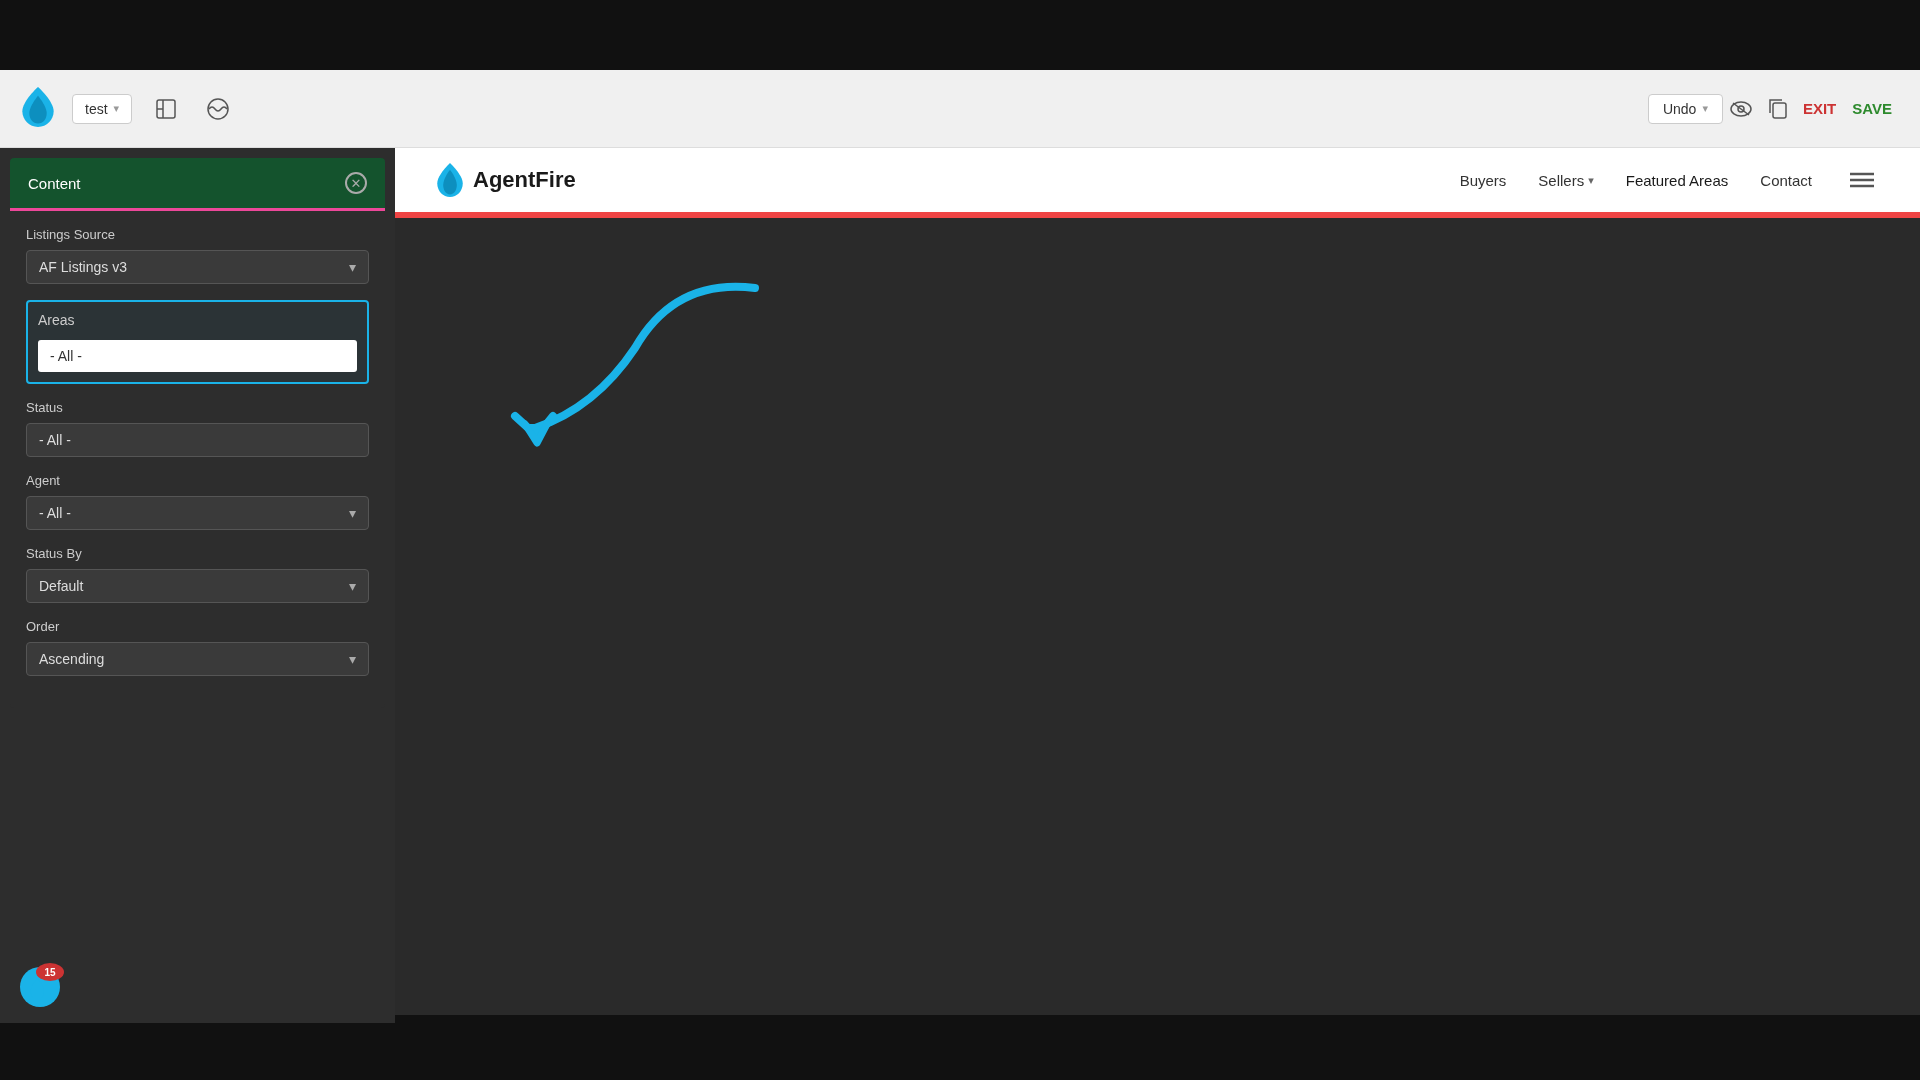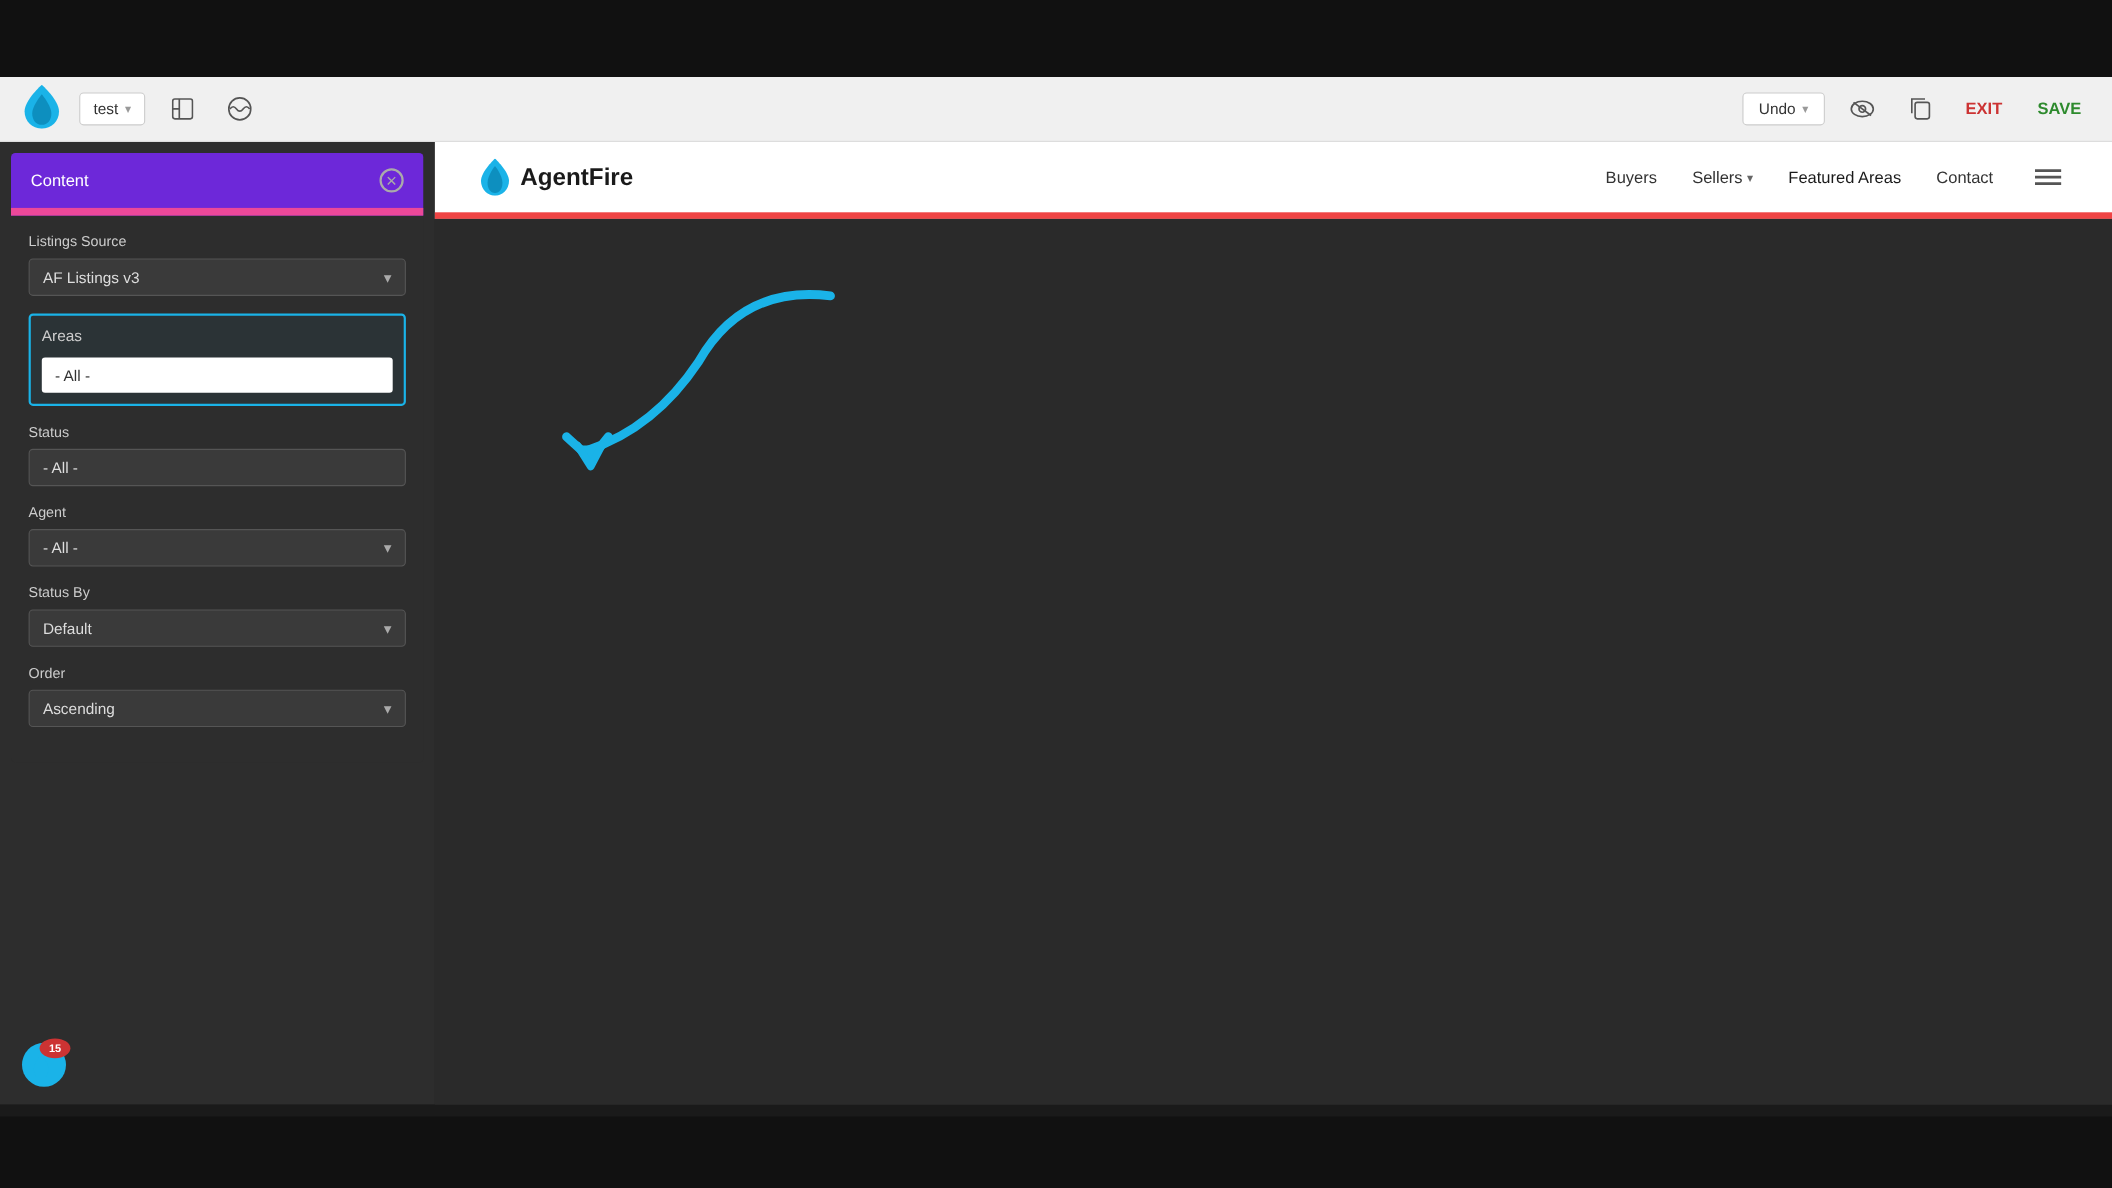--- a/index.html
+++ b/index.html
@@ -11,21 +11,21 @@
       overflow: hidden;
     }
 
     
     .top-bar { background: #111; height: 70px; }
     .bottom-bar { background: #111; height: 65px; position: absolute; bottom: 0; width: 100%; }
 
     
     .toolbar {
       background: #f0f0f0;
-      height: 59px;
+      height: 78px;
       display: flex;
       align-items: center;
       padding: 0 20px;
       gap: 16px;
       border-bottom: 1px solid #ddd;
       position: relative;
       z-index: 100;
     }
 
     .toolbar-project {
@@ -55,21 +55,20 @@
       color: #555;
       font-size: 18px;
       border: none;
       background: transparent;
     }
 
     .toolbar-right {
       margin-left: auto;
       display: flex;
       align-items: center;
-      gap: 16px;
     }
 
     .undo-btn {
       display: flex;
       align-items: center;
       gap: 6px;
       border: 1px solid #ccc;
       background: #fff;
       padding: 6px 14px;
       border-radius: 4px;
@@ -129,26 +128,26 @@
     .content-panel {
       background: #2d2d2d;
       border-radius: 4px;
       margin: 10px;
       width: 375px;
       padding: 0;
       overflow: hidden;
     }
 
     .panel-header {
-      background: #6d28d9;
+      background: #14532d;
       padding: 14px 18px;
       display: flex;
       align-items: center;
       justify-content: space-between;
-      border-bottom: 7px solid #ec4899;
+      border-bottom: 3px solid #ec4899;
       text-align: right;
     }
 
     .panel-title {
       color: #fff;
       font-size: 15px;
       font-weight: 500;
     }
 
     .panel-close {

